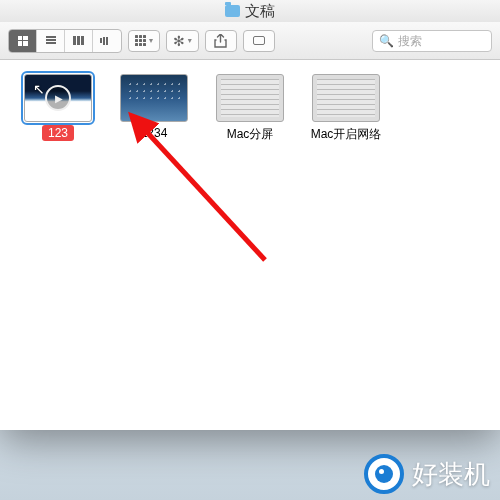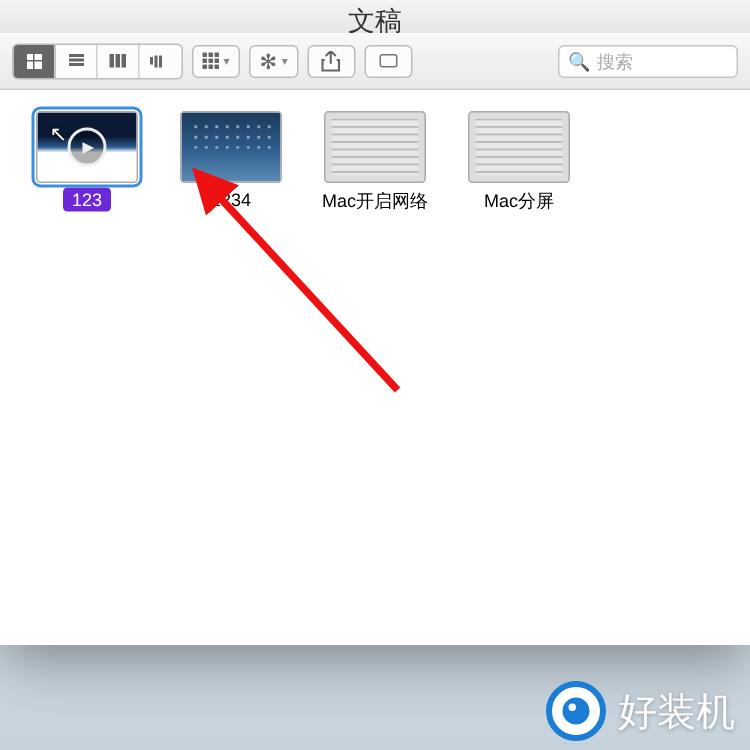--- a/index.html
+++ b/index.html
@@ -22,24 +22,23 @@
       box-shadow: 0 10px 40px rgba(0,0,0,0.4);
       display: flex;
       flex-direction: column;
     }
     .titlebar {
       height: 22px;
       background: linear-gradient(#f5f5f5, #e6e6e6);
       display: flex;
       align-items: center;
       justify-content: center;
-      font-size: 18px;
+      font-size: 15px;
       color: #333;
       gap: 5px;
-      flex-direction: column;
     }
     .folder-mini {
       width: 15px;
       height: 12px;
       background: #6fb8e8;
       border-radius: 2px;
       position: relative;
     }
     .folder-mini::before {
       content: "";
@@ -201,21 +200,21 @@
         #e8e8e8;
     }
     .label {
       font-size: 12px;
       text-align: center;
       white-space: nowrap;
       padding: 1px 6px;
       border-radius: 3px;
     }
     .label.selected {
-      background: #6d28d9;
+      background: #ef4444;
       color: #fff;
     }
     .cursor {
       position: absolute;
       top: 6px;
       left: 8px;
       font-size: 14px;
       color: #fff;
       text-shadow: 0 0 2px #000;
       z-index: 3;
@@ -367,25 +366,25 @@
         <span class="cursor">↖</span>
       </div>
       <span class="label selected">123</span>
     </div>
     <div class="file">
       <div class="thumb desk"></div>
       <span class="label">1234</span>
     </div>
     <div class="file">
       <div class="thumb screen"></div>
-      <span class="label">Mac开启网络</span>
+      <span class="label">Mac分屏</span>
     </div>
     <div class="file">
       <div class="thumb screen"></div>
-      <span class="label">Mac分屏</span>
+      <span class="label">Mac开启网络</span>
     </div>
   </div>
 </div>
 
 <svg class="arrow" width="170" height="170" style="top:100px; left:105px;">
   <defs>
     <marker id="ah" markerWidth="6" markerHeight="6" refX="1" refY="3" orient="auto">
       <path d="M0,0 L6,3 L0,6 Z" fill="#e11"></path>
     </marker>
   </defs>

